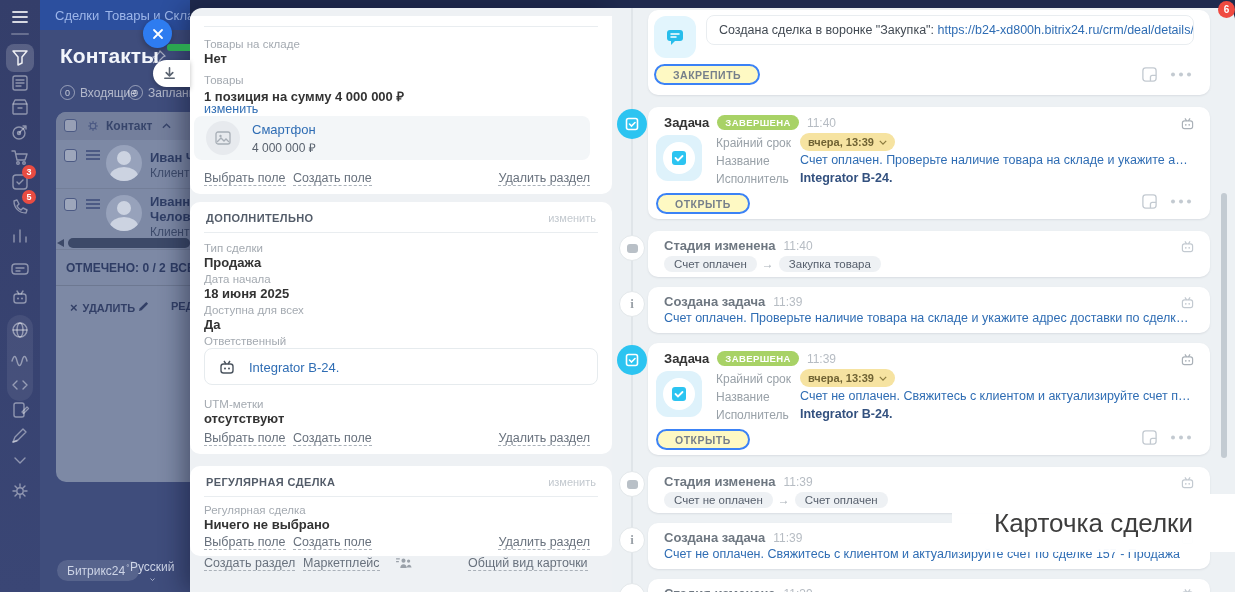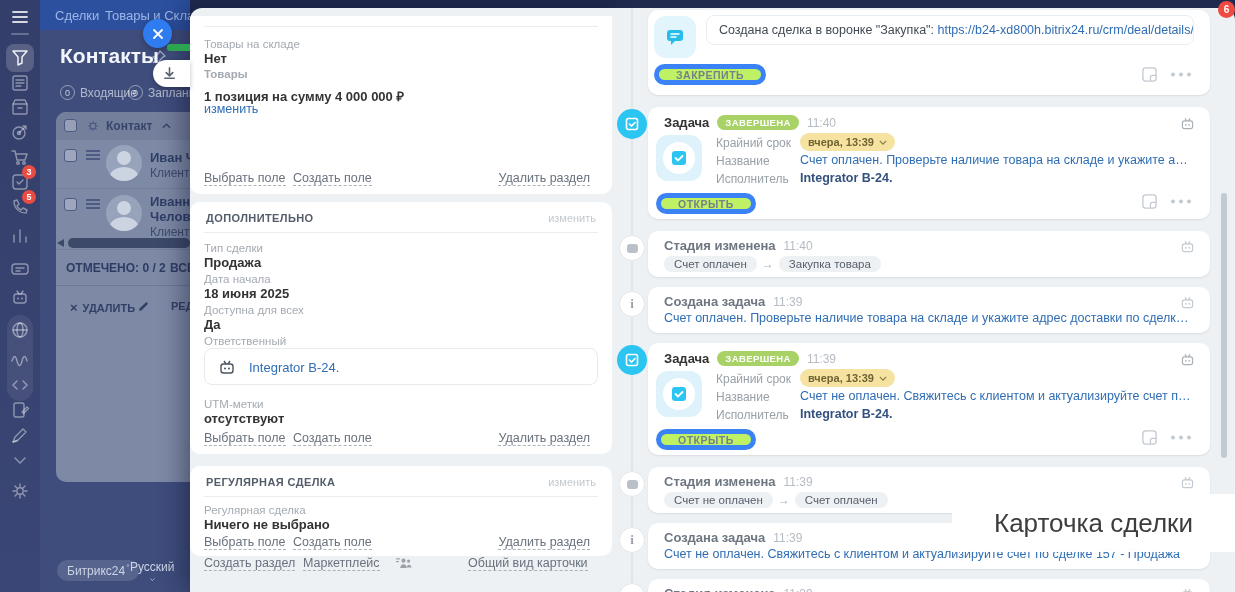--- a/index.html
+++ b/index.html
@@ -71,21 +71,21 @@
   .t-title { font-size:13px; font-weight:bold; color:#333; }
   .t-title2 { font-size:13px; font-weight:600; color:#6e7781; }
   .t-time { font-size:12px; color:#b6bcc3; }
   .hdr-row { position:absolute; left:16px; top:8px; display:flex; align-items:center; gap:8px; }
   .status-pill { height:15px; padding:0 8px; border-radius:8px; background:#a8d266; color:#fff; font-size:9.5px; font-weight:bold; letter-spacing:.4px; display:flex; align-items:center; }
   .task-ico { position:absolute; left:8px; top:28px; width:46px; height:46px; border-radius:12px; background:#def2fb; display:flex; align-items:center; justify-content:center; }
   .task-ico-inner { width:32px; height:32px; border-radius:50%; background:#fff; display:flex; align-items:center; justify-content:center; }
   .t-label { position:absolute; left:68px; font-size:12px; color:#99a1a8; white-space:nowrap; }
   .t-value { position:absolute; left:152px; font-size:12.5px; white-space:nowrap; overflow:hidden; text-overflow:ellipsis; }
   .dl-pill-y { position:absolute; left:152px; height:18px; padding:0 8px; border-radius:9px; background:#f6e3a1; color:#6f6233; font-size:11px; font-weight:600; display:inline-flex; align-items:center; gap:5px; }
-  .btn-pill { position:absolute; height:21px; padding:0 17px; border-radius:12px; border:5px solid #3b82f6; background:#bef264; color:#767f8a; font-size:10.5px; font-weight:bold; letter-spacing:.5px; display:flex; align-items:center; cursor:pointer; }
+  .btn-pill { position:absolute; height:21px; padding:0 17px; border-radius:12px; border:2px solid #3b82f6; background:#fef9c3; color:#767f8a; font-size:10.5px; font-weight:bold; letter-spacing:.5px; display:flex; align-items:center; cursor:pointer; }
   .spill { display:inline-block; background:#eef1f4; border-radius:10px; padding:2px 10px; font-size:11.5px; color:#555e6b; white-space:nowrap; }
   .s-arrow { color:#a9b0b8; font-size:12px; margin:0 5px; }
   .note-ico, .dots-ico { position:absolute; }
   .msg-box { position:absolute; left:58px; top:5px; right:16px; height:30px; border:1px solid #e9edf0; border-radius:8px; padding:0 12px; line-height:28px; font-size:12.5px; color:#424a53; white-space:nowrap; overflow:hidden; }
   .ct-text { position:absolute; left:16px; top:24px; right:16px; font-size:12.5px; color:#2f6db4; white-space:nowrap; overflow:hidden; text-overflow:ellipsis; }
   .tl-scroll { position:absolute; left:609px; top:185px; width:6px; height:265px; border-radius:3px; background:#c3cbd2; }
 
   .annotation { position:absolute; left:952px; top:494px; width:283px; height:58px; background:rgba(255,255,255,.97); display:flex; align-items:center; justify-content:center; z-index:50; }
   .annotation span { font-size:26px; color:#3d3d3d; white-space:nowrap; }
   .notif-badge { position:absolute; left:1218px; top:1px; width:17px; height:17px; border-radius:50%; background:#ef4a41; color:#fff; font-size:10px; font-weight:bold; display:flex; align-items:center; justify-content:center; z-index:60; }
@@ -261,23 +261,34 @@
         <path d="M8 2v8M4.5 7L8 10.5 11.5 7M3 13h10" stroke="#5a6370" stroke-width="1.7" fill="none" stroke-linecap="round" stroke-linejoin="round"></path>
       </svg>
   </div>
 
   <div class="form-panel">
 
     <div class="fcard" style="top:0; height:178px; border-radius:0 0 10px 10px;">
       <div class="sec-div" style="top:10px;"></div>
       <div class="flabel" style="top:22px;">Товары на складе</div>
       <div class="fvalue" style="top:35px;">Нет</div>
-      <div class="flabel" style="top:52px;font-weight:bold;">Товары</div>
+      <div class="flabel" style="top:58px;">Товары</div>
       <div class="fvalue" style="top:71px; font-weight:bold;">1 позиция на сумму 4 000 000 ₽</div>
       <div class="flink abs" style="left:14px; top:86px;">изменить</div>
+      <div class="prod-card">
+        <div class="prod-circle">
+          <svg width="16" height="16" viewBox="0 0 16 16">
+              <rect x="1" y="2" width="14" height="12" rx="2" fill="none" stroke="#a7aeb6" stroke-width="1.3"></rect>
+              <circle cx="5.5" cy="6" r="1.2" fill="#a7aeb6"></circle>
+              <path d="M2 12l4-4 3 3 2-2 3 3" fill="none" stroke="#a7aeb6" stroke-width="1.3"></path>
+            </svg>
+        </div>
+        <div class="flink abs" style="left:58px; top:6px; font-size:13px;">Смартфон</div>
+        <div class="abs" style="left:58px; top:23px; font-size:12px; color:#59626e;">4 000 000 ₽</div>
+      </div>
       <div class="dashed abs" style="left:14px; top:155px;">Выбрать поле</div>
       <div class="dashed abs" style="left:103px; top:155px;">Создать поле</div>
       <div class="dashed abs" style="right:22px; top:155px;">Удалить раздел</div>
     </div>
 
     <div class="fcard" style="top:186px; height:252px; border-radius:10px;">
       <div class="sec-title" style="top:10px;">ДОПОЛНИТЕЛЬНО</div>
       <div class="sec-edit" style="top:10px;">изменить</div>
       <div class="sec-div" style="top:30px;"></div>
       <div class="flabel" style="top:40px;">Тип сделки</div>

